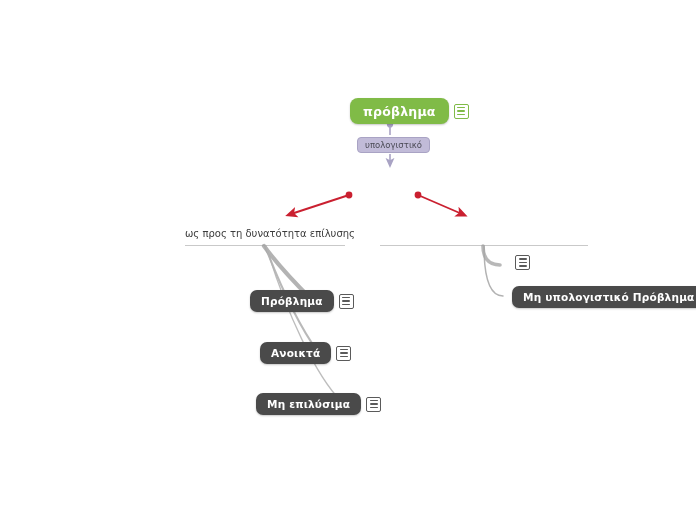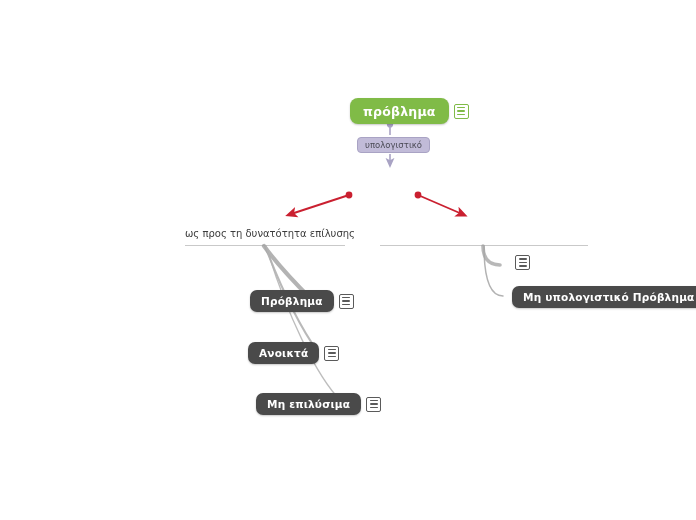--- a/index.html
+++ b/index.html
@@ -192,21 +192,21 @@
     <div class="pill">
       <span class="pill-label">Πρόβλημα</span>
     </div>
     <div class="note-icon note-gray">
       <span></span>
       <span></span>
       <span></span>
     </div>
   </div>
 
-  <div class="node node-leaf" style="left:248px; top:342px;">
+  <div class="node node-leaf" style="left:260px; top:342px;">
     <div class="pill">
       <span class="pill-label">Ανοικτά</span>
     </div>
     <div class="note-icon note-gray">
       <span></span>
       <span></span>
       <span></span>
     </div>
   </div>
 

